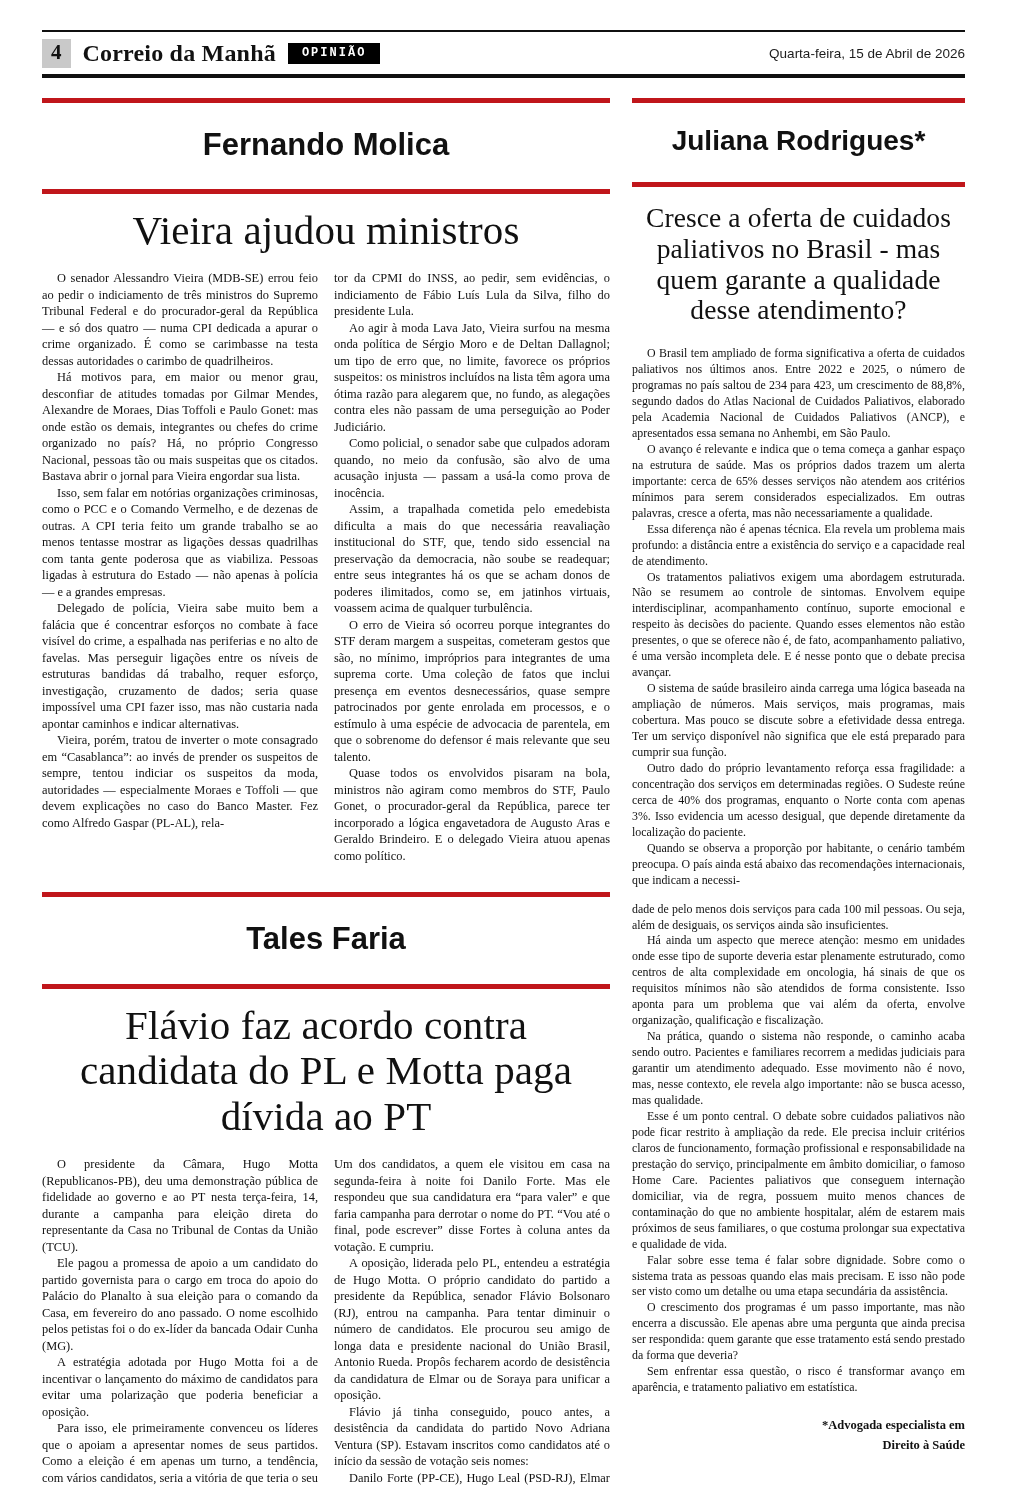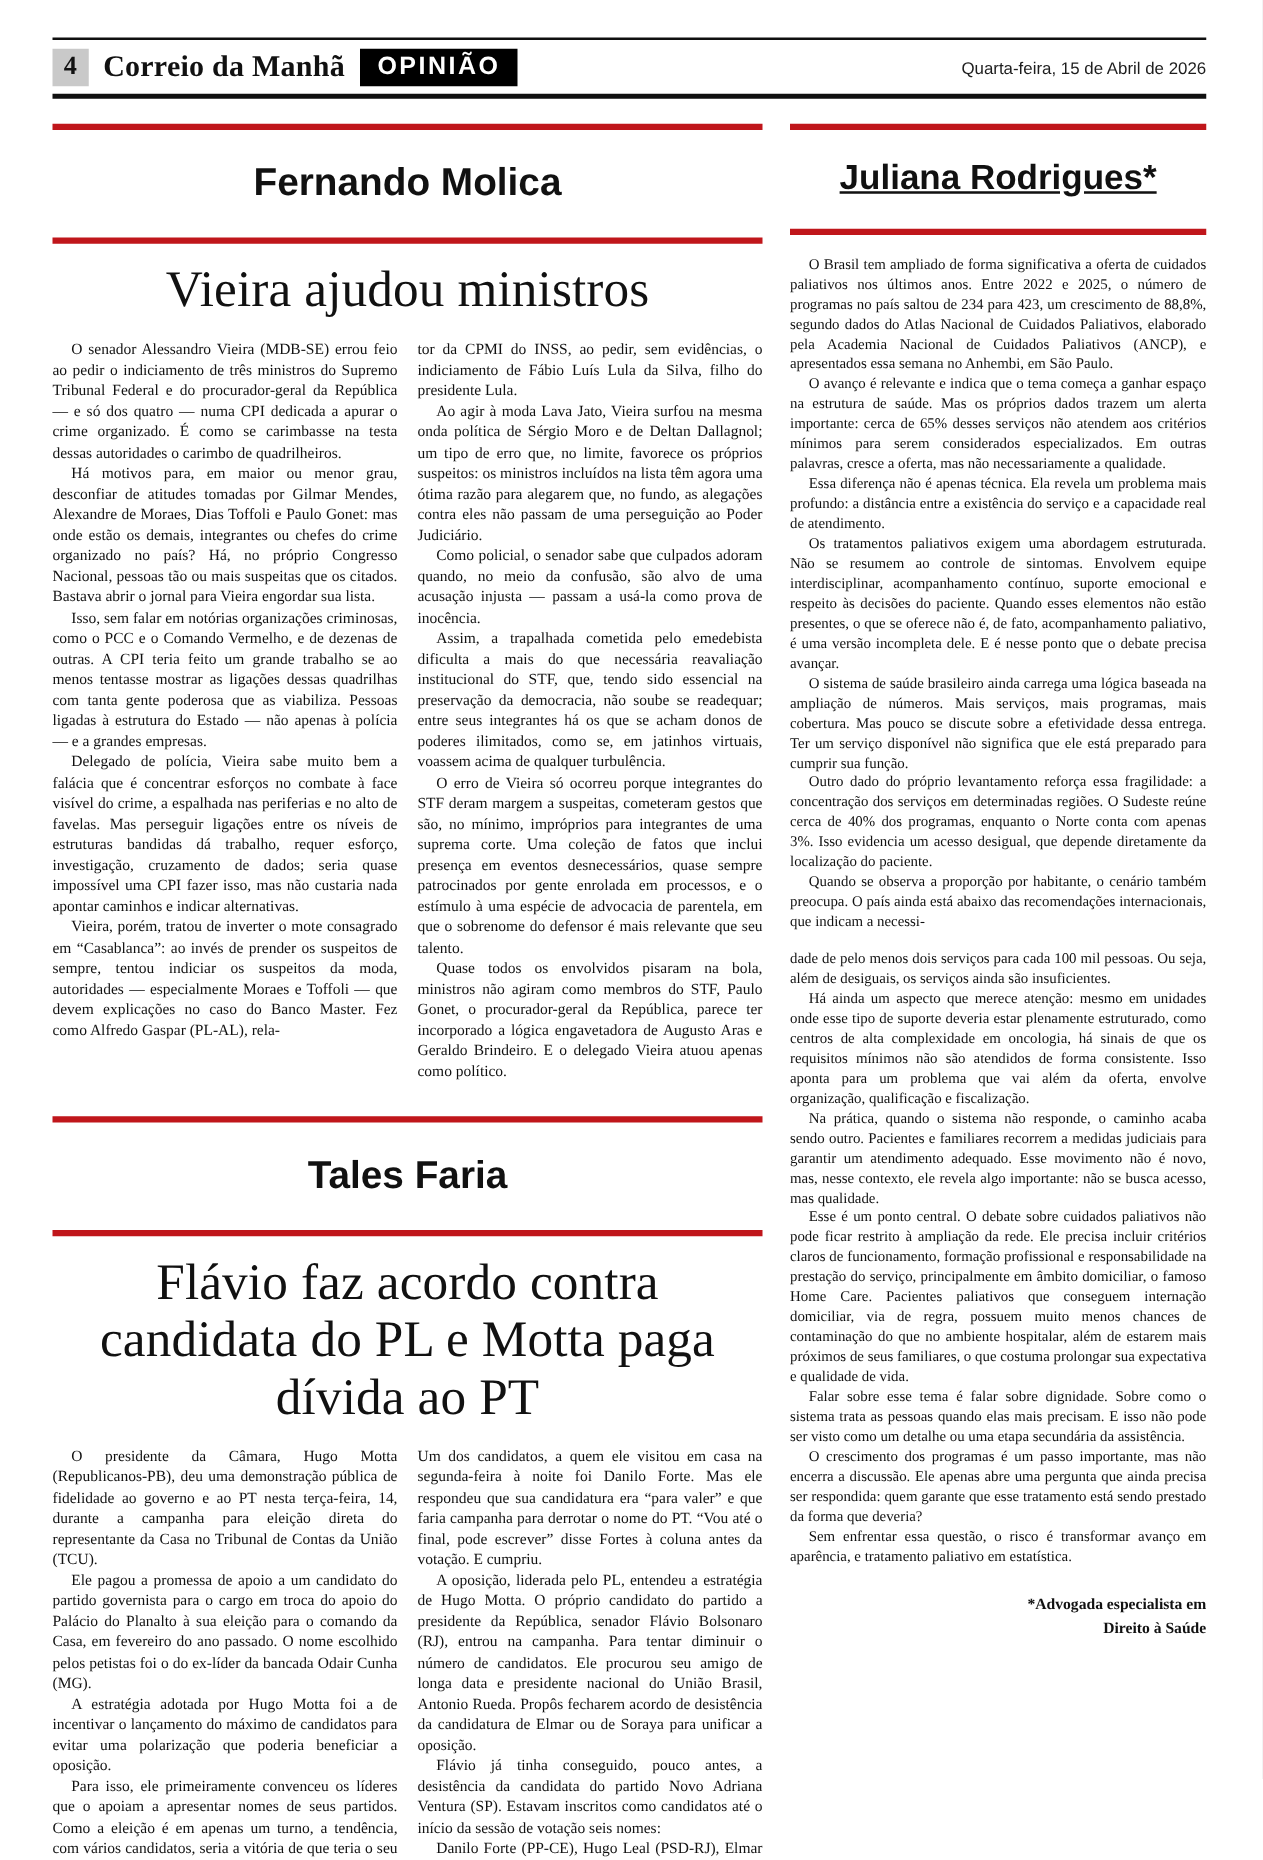--- a/index.html
+++ b/index.html
@@ -11,43 +11,43 @@
   }
   .top-rule { height: 2px; background: #101010; margin-bottom: 5px; }
   .header-bar { display: flex; align-items: center; justify-content: space-between; padding: 2px 0 6px; }
   .header-left { display: flex; align-items: center; gap: 12px; }
   .page-num {
     background: var(--page-num-bg, #c9c9c9); font-weight: bold; font-size: 21px;
     padding: 0 9px 2px; line-height: 1.3;
   }
   .masthead { font-size: 24px; font-weight: bold; letter-spacing: 0.2px; }
   .section-badge {
-    background: var(--badge-bg, #000); color: #fff; font-family: Liberation Sans, sans-serif;
-    font-weight: bold; font-size: 20px; letter-spacing: 2px; padding: 3px 14px 4px;
+    background: var(--badge-bg, #000); color: #fff; font-family: Liberation Mono, monospace;
+    font-weight: bold; font-size: 12px; letter-spacing: 2px; padding: 3px 14px 4px;
   }
   .date { font-family: "Liberation Sans", sans-serif; font-size: 13.5px; color: #1d1d1d; margin-left: 44px; }
   .thick-rule { height: 4px; background: #101010; margin-bottom: 20px; }
   .content { display: flex; gap: 22px; align-items: flex-start; }
   .left-region { width: 568px; flex: 0 0 auto; }
   .right-region { flex: 1; min-width: 0; }
   .red-rule { height: 5px; background: var(--accent-red, #c0161b); }
   .author {
     text-align: center; font-family: "Liberation Sans", sans-serif; font-weight: bold;
     font-size: 31px; padding: 3px 0 6px; line-height: 1.15;
   }
   .art-title {
     text-align: center; font-size: 41px; line-height: 1.12; margin: 14px 0 14px;
     font-weight: normal; letter-spacing: 0.1px;
   }
   .cols { display: flex; gap: 16px; margin-top: 16px; }
   .col { flex: 1; min-width: 0; font-size: 12.4px; line-height: 1.33; }
   .para { margin: 0; text-align: justify; text-indent: 15px; hyphens: auto; -webkit-hyphens: auto; }
   .continuation .para:first-child { text-indent: 0; }
   .article + .article { margin-top: 28px; }
-  .right-region .author { font-size: 28px; text-decoration: underline; }
+  .right-region .author { font-size: 28px; }
   .right-region .art-title { font-size: 27.5px; margin: 16px 0 20px; }
   .right-region .cols { gap: 13px; flex-direction: column; }
   .right-region .col { font-size: 11.9px; line-height: 1.34; }
   .signature { text-align: right; font-weight: bold; font-size: 12.5px; margin-top: 20px; line-height: 1.55; }
 </style>
 </head>
 <body>
 
 <div class="page">
 
@@ -116,20 +116,21 @@
       </article>
 
     </div>
 
     <div class="right-region">
 
       <article class="article">
         <div class="red-rule"></div>
         <h1 class="author">Juliana Rodrigues*</h1>
         <div class="red-rule"></div>
+        <h2 class="art-title">Cresce a oferta de cuidados paliativos no Brasil - mas quem garante a qualidade desse atendimento?</h2>
         <div class="cols">
           <div class="col">
               <p class="para">O Brasil tem ampliado de forma significativa a oferta de cuidados paliativos nos últimos anos. Entre 2022 e 2025, o número de programas no país saltou de 234 para 423, um crescimento de 88,8%, segundo dados do Atlas Nacional de Cuidados Paliativos, elaborado pela Academia Nacional de Cuidados Paliativos (ANCP), e apresentados essa semana no Anhembi, em São Paulo.</p>
               <p class="para">O avanço é relevante e indica que o tema começa a ganhar espaço na estrutura de saúde. Mas os próprios dados trazem um alerta importante: cerca de 65% desses serviços não atendem aos critérios mínimos para serem considerados especializados. Em outras palavras, cresce a oferta, mas não necessariamente a qualidade.</p>
               <p class="para">Essa diferença não é apenas técnica. Ela revela um problema mais profundo: a distância entre a existência do serviço e a capacidade real de atendimento.</p>
               <p class="para">Os tratamentos paliativos exigem uma abordagem estruturada. Não se resumem ao controle de sintomas. Envolvem equipe interdisciplinar, acompanhamento contínuo, suporte emocional e respeito às decisões do paciente. Quando esses elementos não estão presentes, o que se oferece não é, de fato, acompanhamento paliativo, é uma versão incompleta dele. E é nesse ponto que o debate precisa avançar.</p>
               <p class="para">O sistema de saúde brasileiro ainda carrega uma lógica baseada na ampliação de números. Mais serviços, mais programas, mais cobertura. Mas pouco se discute sobre a efetividade dessa entrega. Ter um serviço disponível não significa que ele está preparado para cumprir sua função.</p>
               <p class="para">Outro dado do próprio levantamento reforça essa fragilidade: a concentração dos serviços em determinadas regiões. O Sudeste reúne cerca de 40% dos programas, enquanto o Norte conta com apenas 3%. Isso evidencia um acesso desigual, que depende diretamente da localização do paciente.</p>
               <p class="para">Quando se observa a proporção por habitante, o cenário também preocupa. O país ainda está abaixo das recomendações internacionais, que indicam a necessi-</p>
             </div>

